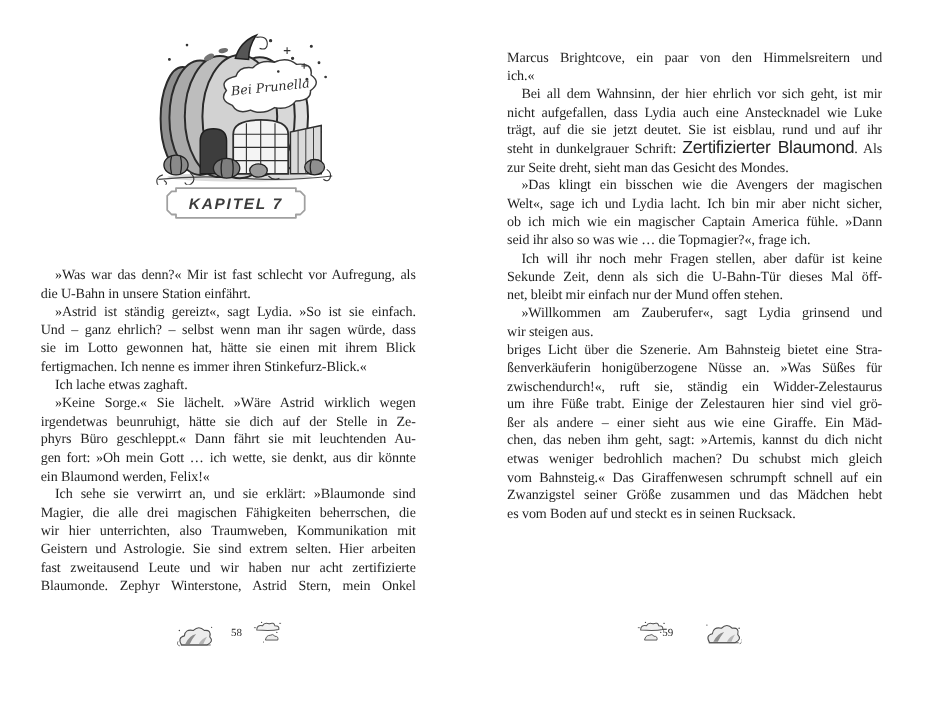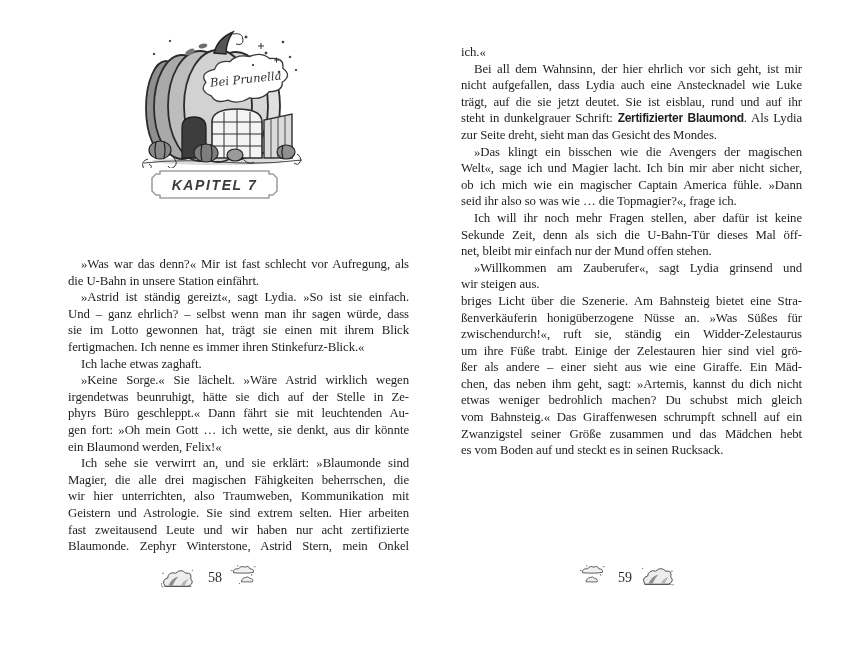--- a/index.html
+++ b/index.html
@@ -6,43 +6,43 @@
   body{
     width:844px;height:648px;background:#ffffff;
     font-family:"Liberation Serif", serif;color:#1f1f1f;
     overflow:hidden;position:relative;
   }
   .spread{position:absolute;inset:0;}
   .page-text{
     position:absolute;width:341px;
     font-size:12.8px;line-height:16.6px;letter-spacing:-0.1px;
   }
-  #left-text{left:37px;top:256px;margin-left:31px;}
+  #left-text{left:37px;top:242px;}
   #right-text{left:461px;top:44px;}
   .line{text-align:justify;text-align-last:justify;height:16.6px;overflow:hidden;}
   .line.last{text-align-last:left;}
   .line.indent{text-indent:13px;}
   .label-font{
-    font-family:"Liberation Sans", sans-serif;font-weight:700;
-    font-size:12px;letter-spacing:-0.3px;
+    font-family:"Liberation Sans", sans-serif;font-weight:400;
+    font-size:16px;letter-spacing:-0.3px;
   }
   .illustration{position:absolute;left:140px;top:30px;width:178px;height:138px;}
   .chapter-plaque{position:absolute;left:150px;top:169px;width:129px;height:31px;font-style:italic;}
   .chapter-plaque svg{position:absolute;inset:0;}
   .chapter-title{
     position:absolute;inset:0;display:flex;align-items:center;justify-content:center;
     font-family:"Liberation Sans", sans-serif;font-weight:700;font-size:14px;
     letter-spacing:1.6px;color:#3b3b3b;
   }
   .page-number{
     position:absolute;width:30px;text-align:center;top:570px;
-    font-size:14px;color:#2a2a2a;
+    font-size:10px;color:#2a2a2a;
   }
   #page-num-left{left:200px;}
-  #page-num-right{left:610px;}
+  #page-num-right{left:592px;}
   .footer-icon{position:absolute;}
   #bush-left{left:161px;top:565px;width:33px;height:27px;}
   #clouds-left{left:230px;top:564px;width:26px;height:21px;}
   #clouds-right{left:579px;top:564px;width:26px;height:21px;}
   #bush-right{left:641px;top:563px;width:33px;height:27px;}
 </style>
 </head>
 <body>
 
 <div class="spread">
@@ -128,21 +128,21 @@
     </div>
 
     <div class="page-text" id="left-text">
         <div>
           <div class="line indent"><span>»Was war das denn?« Mir ist fast schlecht vor Aufregung, als</span></div>
           <div class="line last"><span>die U-Bahn in unsere Station einfährt.</span></div>
         </div>
         <div>
           <div class="line indent"><span>»Astrid ist ständig gereizt«, sagt Lydia. »So ist sie einfach.</span></div>
           <div class="line"><span>Und – ganz ehrlich? – selbst wenn man ihr sagen würde, dass</span></div>
-          <div class="line"><span>sie im Lotto gewonnen hat, trägt sie einen mit ihrem Blick</span></div>
+          <div class="line"><span>sie im Lotto gewonnen hat, hätte sie einen mit ihrem Blick</span></div>
           <div class="line last"><span>fertigmachen. Ich nenne es immer ihren Stinkefurz-Blick.«</span></div>
         </div>
         <div>
           <div class="line last indent"><span>Ich lache etwas zaghaft.</span></div>
         </div>
         <div>
           <div class="line indent"><span>»Keine Sorge.« Sie lächelt. »Wäre Astrid wirklich wegen</span></div>
           <div class="line"><span>irgendetwas beunruhigt, hätte sie dich auf der Stelle in Ze-</span></div>
           <div class="line"><span>phyrs Büro geschleppt.« Dann fährt sie mit leuchtenden Au-</span></div>
           <div class="line"><span>gen fort: »Oh mein Gott … ich wette, sie denkt, aus dir könnte</span></div>
@@ -174,32 +174,33 @@
       <path d="M13 20 Q 14 15 18 15 Q 21 13 23 16 Q 27 16 26 20 Z" fill="#ececec" stroke="#565656" stroke-width="1"></path>
       <circle cx="9" cy="1.5" r="0.7" fill="#444444"></circle>
       <circle cx="25" cy="12" r="0.7" fill="#444444"></circle>
       <circle cx="11" cy="22" r="0.6" fill="#444444"></circle>
     </svg>
   </div>
 
   <div>
     <div class="page-text" id="right-text">
         <div>
+          <div class="line"><span>Marcus Brightcove, ein paar von den Himmelsreitern und</span></div>
           <div class="line last"><span>ich.«</span></div>
         </div>
         <div>
           <div class="line indent"><span>Bei all dem Wahnsinn, der hier ehrlich vor sich geht, ist mir</span></div>
           <div class="line"><span>nicht aufgefallen, dass Lydia auch eine Anstecknadel wie Luke</span></div>
           <div class="line"><span>trägt, auf die sie jetzt deutet. Sie ist eisblau, rund und auf ihr</span></div>
           <div class="line"><span>steht in dunkelgrauer Schrift: </span><span class="label-font">Zertifizierter Blaumond</span><span>. Als Lydia sie</span></div>
           <div class="line last"><span>zur Seite dreht, sieht man das Gesicht des Mondes.</span></div>
         </div>
         <div>
           <div class="line indent"><span>»Das klingt ein bisschen wie die Avengers der magischen</span></div>
-          <div class="line"><span>Welt«, sage ich und Magier lacht. Ich bin mir aber nicht sicher,</span></div>
+          <div class="line"><span>Welt«, sage ich und Lydia lacht. Ich bin mir aber nicht sicher,</span></div>
           <div class="line"><span>ob ich mich wie ein magischer Captain America fühle. »Dann</span></div>
           <div class="line last"><span>seid ihr also so was wie … die Topmagier?«, frage ich.</span></div>
         </div>
         <div>
           <div class="line indent"><span>Ich will ihr noch mehr Fragen stellen, aber dafür ist keine</span></div>
           <div class="line"><span>Sekunde Zeit, denn als sich die U-Bahn-Tür dieses Mal öff-</span></div>
           <div class="line last"><span>net, bleibt mir einfach nur der Mund offen stehen.</span></div>
         </div>
         <div>
           <div class="line indent"><span>»Willkommen am Zauberufer«, sagt Lydia grinsend und</span></div>

